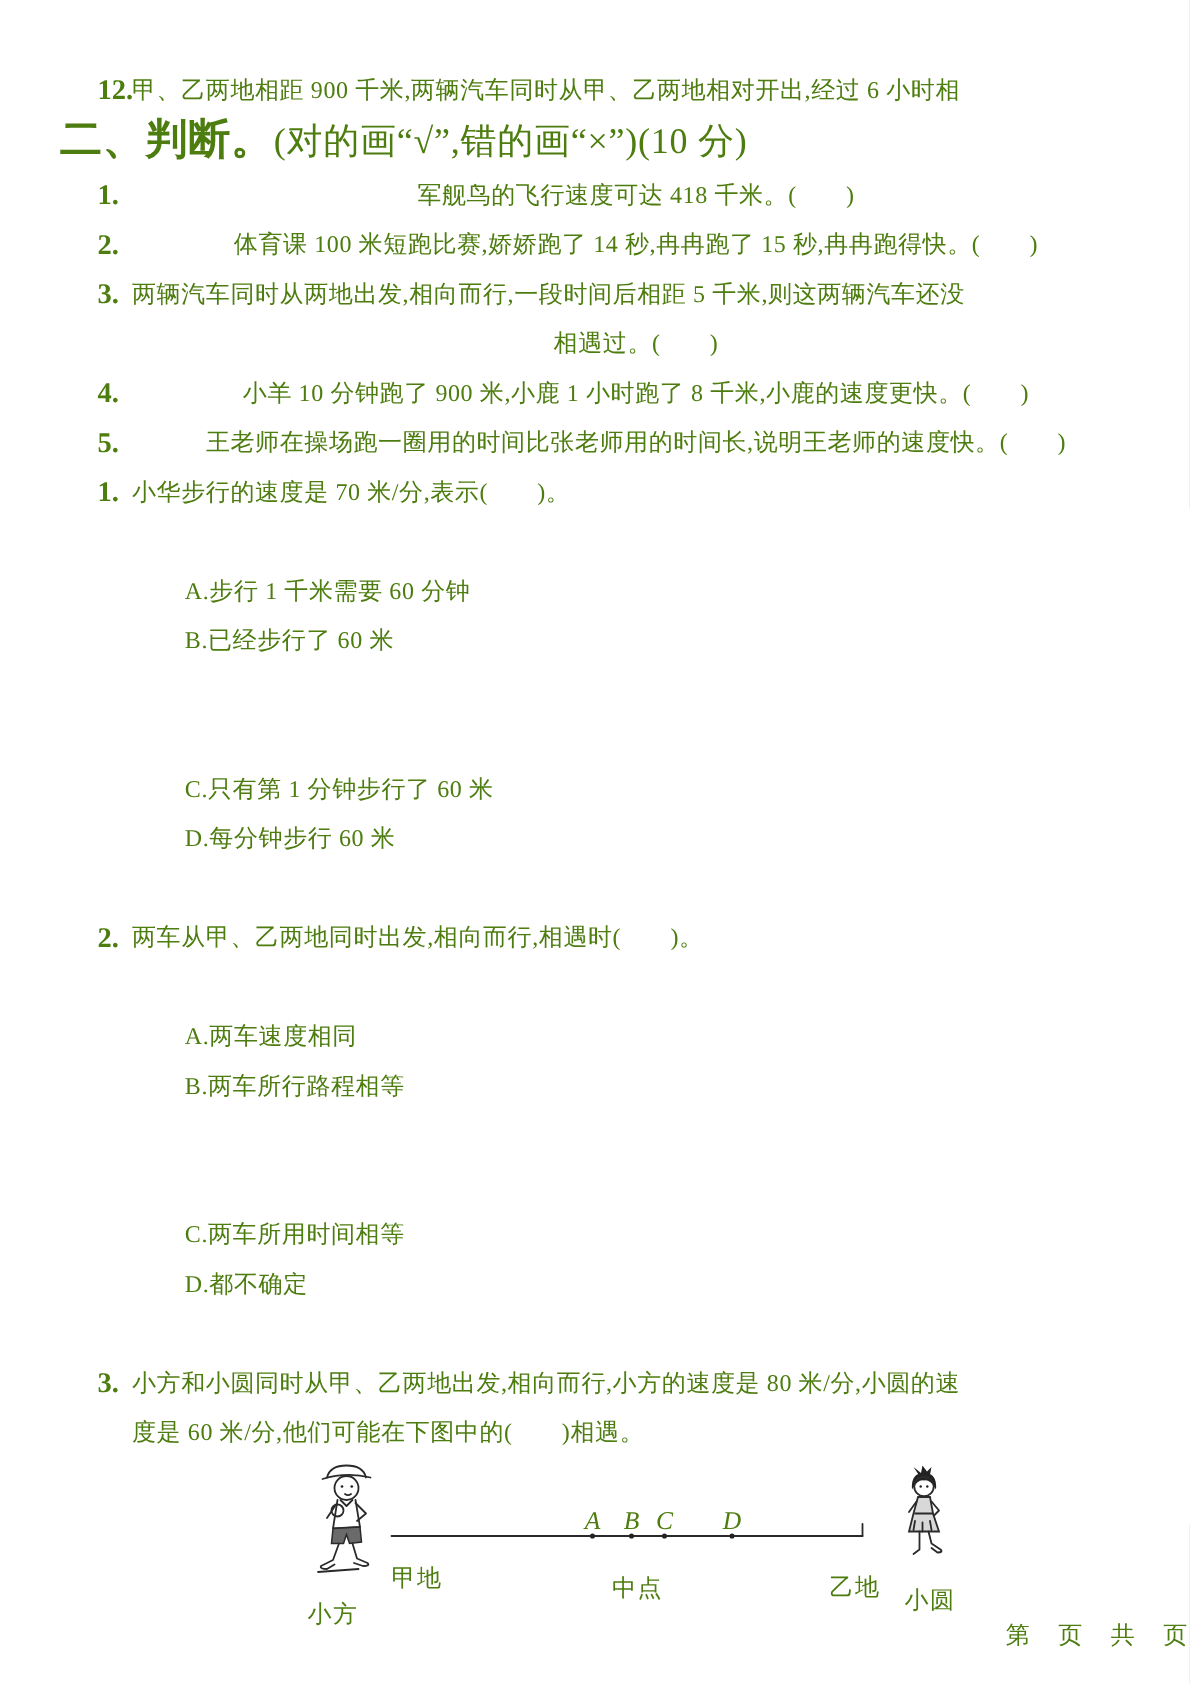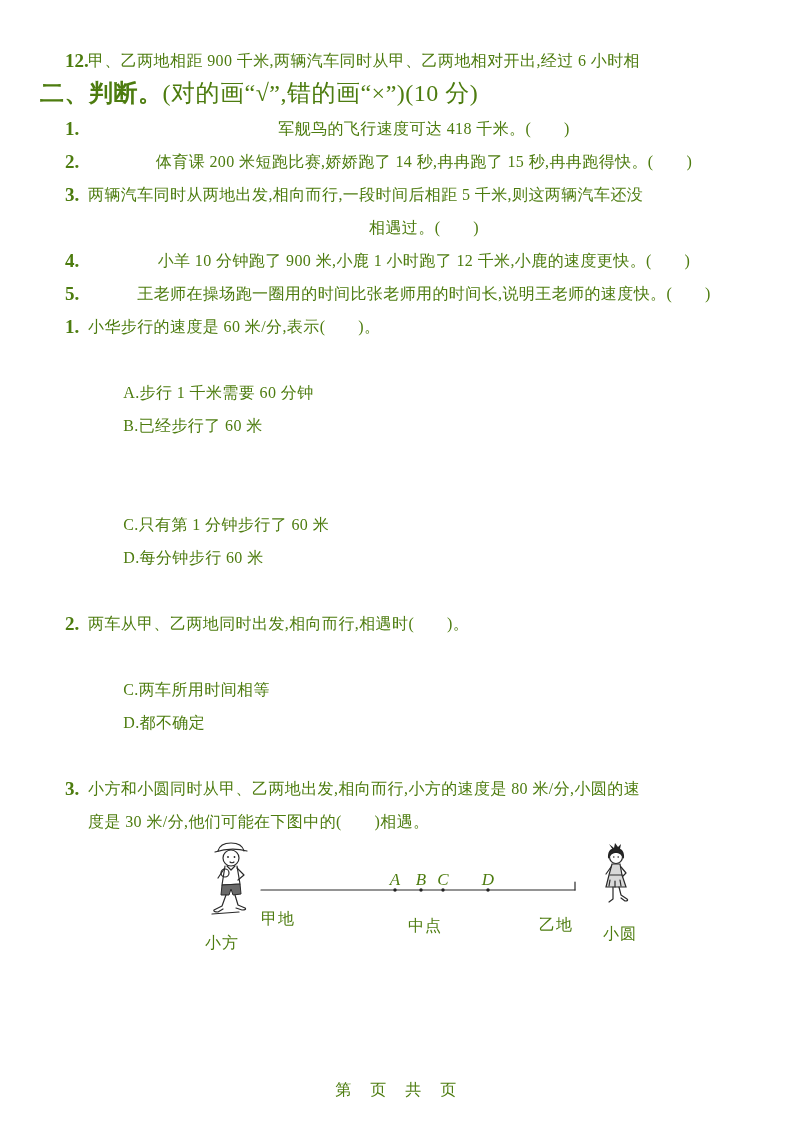--- a/index.html
+++ b/index.html
@@ -10,30 +10,30 @@
     color:#4d7c0f;
   }
   .doc { position:absolute; left:0; top:0; right:0; padding:44px 33px 0 62px; box-sizing:border-box; }
   .line { line-height:33px; font-size:16px; letter-spacing:0.4px; white-space:pre; }
   .q { position:relative; padding-left:26px; }
   .q > .num { position:absolute; left:3px; top:0; line-height:33px; font-size:19px; font-weight:bold; letter-spacing:0; }
   .flexline { display:flex; justify-content:center; }
   .flexline .jt { white-space:pre; }
   .bracket { white-space:pre; }
   .sec { margin-left:-22px; line-height:33px; white-space:nowrap; }
-  .sec-title { font-size:24px; font-weight:bold; letter-spacing:0.5px; }
+  .sec-title { font-size:28px; font-weight:bold; letter-spacing:0.5px; }
   .sec-instr { font-size:24px; letter-spacing:0.5px; }
   .opts .cell { display:inline-block; white-space:pre; }
   .opts2 .cell:nth-child(1) { width:361px; }
   .figure { position:relative; height:96px; overflow:visible; }
   .figure svg.figsvg { position:absolute; left:0; top:0; }
   .fig-label { position:absolute; font-size:16px; line-height:17px; white-space:nowrap; letter-spacing:1px; }
   .fig-label.centered { transform:translateX(-50%);margin-top:13px; }
   .fig-point { position:absolute; font-size:17px; line-height:17px; font-style:italic; transform:translateX(-50%); letter-spacing:0; }
-  .footer { position:absolute; left:0; right:0; top:1080px; text-align:center; font-size:16px; letter-spacing:1.5px; }
+  .footer { position:absolute; left:0; right:0; top:1080px; text-align:right; font-size:16px; letter-spacing:1.5px; }
   .sk { stroke:#2a2a2a; stroke-width:1.2; fill:none; stroke-linecap:round; stroke-linejoin:round; }
 </style>
 </head>
 <body>
 
 <div class="page">
   <div class="doc">
 
     <div class="q">
       <span class="num">12.</span>
@@ -47,74 +47,78 @@
     <div class="q">
       <span class="num">1.</span>
       <div class="line flexline">
         <span class="jt">军舰鸟的飞行速度可达 418 千米。</span>
         <span class="bracket">(  )</span>
       </div>
     </div>
     <div class="q">
       <span class="num">2.</span>
       <div class="line flexline">
-        <span class="jt">体育课 200 米短跑比赛,娇娇跑了 14 秒,冉冉跑了 15 秒,冉冉跑得快。</span>
+        <span class="jt">体育课 100 米短跑比赛,娇娇跑了 14 秒,冉冉跑了 15 秒,冉冉跑得快。</span>
         <span class="bracket">(  )</span>
       </div>
     </div>
     <div class="q">
       <span class="num">3.</span>
       <div class="line">两辆汽车同时从两地出发,相向而行,一段时间后相距 5 千米,则这两辆汽车还没</div>
       <div class="line flexline">
         <span class="jt">相遇过。</span>
         <span class="bracket">(  )</span>
       </div>
     </div>
     <div class="q">
       <span class="num">4.</span>
       <div class="line flexline">
-        <span class="jt">小羊 10 分钟跑了 900 米,小鹿 1 小时跑了 12 千米,小鹿的速度更快。</span>
+        <span class="jt">小羊 10 分钟跑了 900 米,小鹿 1 小时跑了 8 千米,小鹿的速度更快。</span>
         <span class="bracket">(  )</span>
       </div>
     </div>
     <div class="q">
       <span class="num">5.</span>
       <div class="line flexline">
         <span class="jt">王老师在操场跑一圈用的时间比张老师用的时间长,说明王老师的速度快。</span>
         <span class="bracket">(  )</span>
       </div>
     </div>
 
 
     <div class="q">
       <span class="num">1.</span>
-      <div class="line">小华步行的速度是 60 米/分,表示(  )。</div>
+      <div class="line">小华步行的速度是 70 米/分,表示(  )。</div>
       <div class="line opts opts2">
         <span class="cell">A.步行 1 千米需要 60 分钟</span>
         <span class="cell">B.已经步行了 60 米</span>
       </div>
       <div class="line opts opts2">
         <span class="cell">C.只有第 1 分钟步行了 60 米</span>
         <span class="cell">D.每分钟步行 60 米</span>
       </div>
     </div>
 
     <div class="q">
       <span class="num">2.</span>
       <div class="line">两车从甲、乙两地同时出发,相向而行,相遇时(  )。</div>
       <div class="line opts opts2">
+        <span class="cell">A.两车速度相同</span>
+        <span class="cell">B.两车所行路程相等</span>
+      </div>
+      <div class="line opts opts2">
         <span class="cell">C.两车所用时间相等</span>
         <span class="cell">D.都不确定</span>
       </div>
     </div>
 
     <div class="q">
       <span class="num">3.</span>
       <div class="line">小方和小圆同时从甲、乙两地出发,相向而行,小方的速度是 80 米/分,小圆的速</div>
-      <div class="line">度是 30 米/分,他们可能在下图中的(  )相遇。</div>
+      <div class="line">度是 60 米/分,他们可能在下图中的(  )相遇。</div>
 
       <div class="figure">
         <svg class="figsvg" width="698" height="96" viewBox="0 0 698 96">
 
           <g>
             <path class="sk" d="M173,52 L487,52"></path>
             <path class="sk" d="M487,44 L487,52"></path>
             <circle cx="307" cy="52" r="1.7" fill="#222" stroke="none"></circle>
             <circle cx="333" cy="52" r="1.7" fill="#222" stroke="none"></circle>
             <circle cx="355" cy="52" r="1.7" fill="#222" stroke="none"></circle>
@@ -153,21 +157,21 @@
             <path class="sk" d="M12,44 L12,56 L8,59"></path>
             <path class="sk" d="M18,44 L20,52 L26,56 Q28,58 24,58 L20,55"></path>
           </g>
         </svg>
         <span class="fig-point" style="left:307px; top:33px;">A</span>
         <span class="fig-point" style="left:333px; top:33px;">B</span>
         <span class="fig-point" style="left:355px; top:33px;">C</span>
         <span class="fig-point" style="left:400px; top:33px;">D</span>
         <span class="fig-label" style="left:173px; top:72px;">甲地</span>
         <span class="fig-label centered" style="left:337px; top:66px;">中点</span>
-        <span class="fig-label centered" style="left:468px; top:65px;">乙地</span>
+        <span class="fig-label centered" style="left:482px; top:65px;">乙地</span>
         <span class="fig-label centered" style="left:134px; top:83px;">小方</span>
         <span class="fig-label centered" style="left:532px; top:74px;">小圆</span>
       </div>
 
     </div>
 
   </div>
 
   <div class="footer">第　页　共　页</div>
 </div>

